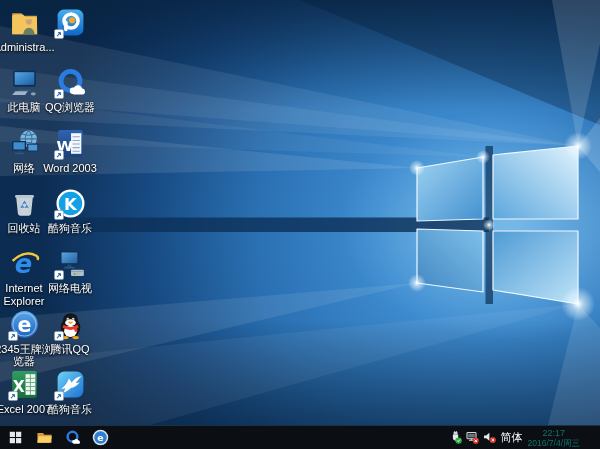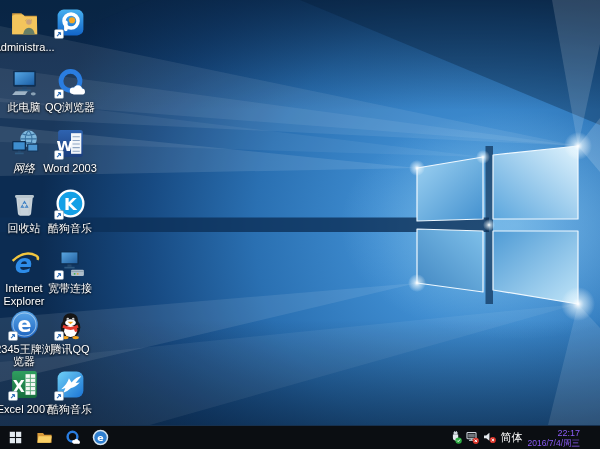--- a/index.html
+++ b/index.html
@@ -21,21 +21,21 @@
     display:flex;align-items:stretch;}
   .tb-btn{display:flex;align-items:center;justify-content:center;cursor:pointer;}
   #start-button{width:30px;}
   .tb-app{width:28px;}
   .tb-app svg{width:17px;height:17px;display:block;}
   #start-button svg{width:13px;height:13px;display:block;}
   #tray{margin-left:auto;display:flex;align-items:center;gap:5px;padding-right:20px;}
   .tray-icon{width:13px;height:13px;cursor:pointer;}
   .tray-icon svg{width:100%;height:100%;display:block;}
   #ime-indicator{font-size:11px;color:#fff;cursor:pointer;line-height:1;}
-  #clock{text-align:right;color:#8b5cf6;cursor:pointer;line-height:10px;}
+  #clock{text-align:center;color:#0f766e;cursor:pointer;line-height:10px;}
   #clock .time{font-size:9px;}
   #clock .date{font-size:8.5px;}
 </style>
 </head>
 <body>
 
 <div id="screen">
 
   <svg id="wallpaper" viewBox="0 0 600 425" preserveAspectRatio="none">
     <defs>
@@ -136,21 +136,21 @@
             <rect x="5" y="4.5" width="22" height="15.5" rx="1" fill="#0f2f52"></rect>
             <rect x="6.5" y="6" width="19" height="12.3" fill="url(#gpc)"></rect>
             <rect x="14" y="20" width="4" height="2.8" fill="#24486e"></rect>
             <rect x="10" y="22.8" width="12" height="1.8" fill="#2e5980"></rect>
             <path d="M4 28l3.2-3.4h12l-2.6 3.4z" fill="#9fb4c6"></path>
             <ellipse cx="24.5" cy="27" rx="2.4" ry="1.5" fill="#8aa2b6"></ellipse>
           </svg>
         </div>
         <span class="icon-label">此电脑</span>
       </div>
-      <div class="desktop-icon" style="left: 2px; top: 126.6px; font-style: italic;">
+      <div class="desktop-icon" style="left: 2px; top: 126.6px;">
         <div class="icon-box">
           <svg viewBox="0 0 32 32">
             <circle cx="20" cy="11.5" r="8" fill="#7fb8dd"></circle>
             <path d="M12 11.5h16M20 3.5a11.5 11.5 0 0 1 0 16M20 3.5a11.5 11.5 0 0 0 0 16M13.5 6.5q6.5 3 13 0M13.5 16.5q6.5-3 13 0" stroke="#39719f" stroke-width="1" fill="none"></path>
             <rect x="18.5" y="16" width="11" height="8" rx=".8" fill="#16395e"></rect>
             <rect x="19.7" y="17.2" width="8.6" height="5.6" fill="#4d97d2"></rect>
             <rect x="4" y="13.5" width="13.5" height="9.5" rx="1" fill="#0f2f52"></rect>
             <rect x="5.3" y="14.8" width="10.9" height="7" fill="#3e8ecf"></rect>
             <rect x="9.5" y="23" width="3" height="1.8" fill="#24486e"></rect>
             <rect x="6.8" y="24.8" width="8.4" height="1.6" fill="#2e5980"></rect>
@@ -330,21 +330,21 @@
             <circle cx="20" cy="26" r=".9" fill="#3fae49"></circle>
             <circle cx="23" cy="26" r=".9" fill="#e0a23c"></circle>
           </svg>
           <span class="shortcut-overlay">
             <svg viewBox="0 0 10 10">
               <rect x=".4" y=".4" width="9.2" height="9.2" rx="1.7" fill="#fff" stroke="#7d93a8" stroke-width=".6"></rect>
               <path d="M3 7.1L6.5 3.6M6.5 3.6H4.1M6.5 3.6v2.4" stroke="#2f6fb8" stroke-width="1.1" fill="none"></path>
             </svg>
           </span>
         </div>
-        <span class="icon-label">宽带连接</span>
+        <span class="icon-label">网络电视</span>
       </div>
       <div class="desktop-icon" style="left: 48px; top: 307.5px;">
         <div class="icon-box">
           <svg viewBox="0 0 32 32">
             <ellipse cx="16" cy="19" rx="9.5" ry="10" fill="#161616"></ellipse>
             <ellipse cx="16" cy="11.5" rx="7.2" ry="6.5" fill="#161616"></ellipse>
             <ellipse cx="16" cy="22.5" rx="6.2" ry="5.6" fill="#fff"></ellipse>
             <ellipse cx="16" cy="14.2" rx="5.2" ry="3.4" fill="#fff"></ellipse>
             <circle cx="13.4" cy="10.6" r="1.2" fill="#fff"></circle>
             <circle cx="18.6" cy="10.6" r="1.2" fill="#fff"></circle>

